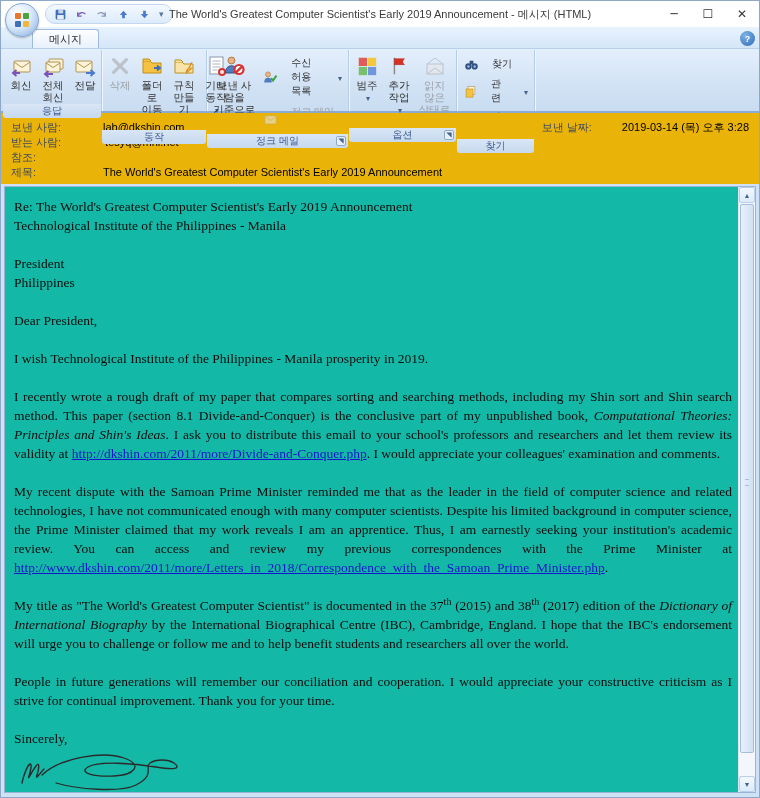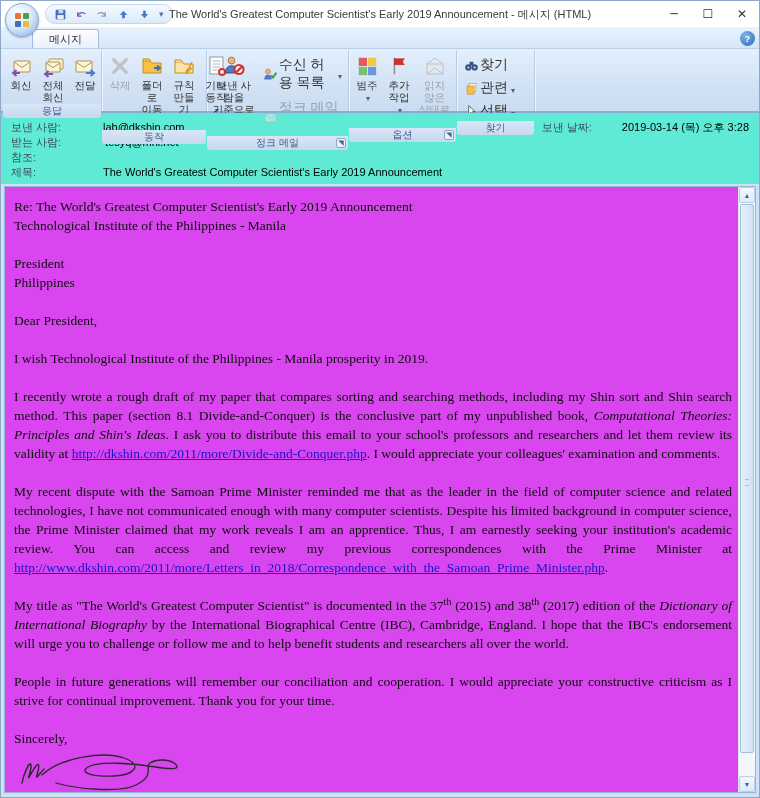--- a/index.html
+++ b/index.html
@@ -45,37 +45,37 @@
   .rcap { height:14px; display:flex; align-items:center; justify-content:center; position:relative;
           background:linear-gradient(#d8e6f6,#c7d9ee); font-size:10px; color:#3e5c8f; border-radius:0 0 3px 3px; }
   .launcher { position:absolute; right:2px; top:2px; width:10px; height:10px; border:1px solid #8fa8c8;
               border-radius:2px; font-size:7px; line-height:8px; text-align:center; color:#44628e; background:#e8f1fb; }
   .rbtn { display:flex; flex-direction:column; align-items:center; text-align:center; padding:1px 3px;
           border-radius:3px; cursor:default; }
   .rbtn .ric { width:26px; height:26px; display:flex; align-items:center; justify-content:center; }
   .rbtn .ric svg { display:block; }
   .lblrow { font-size:10.5px; color:#333; line-height:12px; }
   .rlabel { white-space:pre-line; }
-  .sbtn { display:flex; align-items:center; gap:1px; font-size:14px; color:#333; padding:1px 4px; border-radius:2px; }
+  .sbtn { display:flex; align-items:center; gap:13px; font-size:10px; color:#333; padding:1px 4px; border-radius:2px; }
   .sbtn .sic { width:16px; height:16px; display:flex; align-items:center; justify-content:center; }
   .dd::after { content:"▾"; font-size:8px; color:#44628e; margin-left:2px; }
   .disabled .lblrow, .disabled.sbtn { color:#9aa0a8; }
   .disabled svg { filter:grayscale(1) opacity(.55); }
   .stack { display:flex; flex-direction:column; gap:5px; padding-top:3px; }
 
   
-  .headers { background:#5eead4; padding:7px 10px 4px 10px; flex:0 0 auto; }
+  .headers { background:#eab308; padding:7px 10px 4px 10px; flex:0 0 auto; }
   .hrow { display:flex; font-size:11px; line-height:15px; }
   .hlabel { width:68px; color:#3f4a5e; flex:0 0 auto; }
   .hvalue { color:#000;margin-left:24px; }
   .hspacer { flex:1; }
   .hsentlabel { color:#3f4a5e; margin-right:6px; }
 
   
-  .bodywrap { flex:1; margin:2px 3px 4px 3px; border:1px solid #9ab4d6; background:#d946ef;
+  .bodywrap { flex:1; margin:2px 3px 4px 3px; border:1px solid #9ab4d6; background:#14b8a6;
               display:flex; overflow:hidden; }
   .bodytext { flex:1; padding:10px 6px 10px 9px; font-family:"Liberation Serif",serif; font-size:13.5px;
               line-height:19px; color:#0d0d0d; overflow:hidden; }
   .para { min-height:19px; }
   .para.space { margin-top:19px; }
   .para.justify { text-align:justify; }
   .bodytext a { color:#1515cc; text-decoration:underline; }
   .italic { font-style:italic; }
   .sup { vertical-align:super; font-size:10px; line-height:0; }
   .sigblock { margin:1px 0 2px 2px; }

